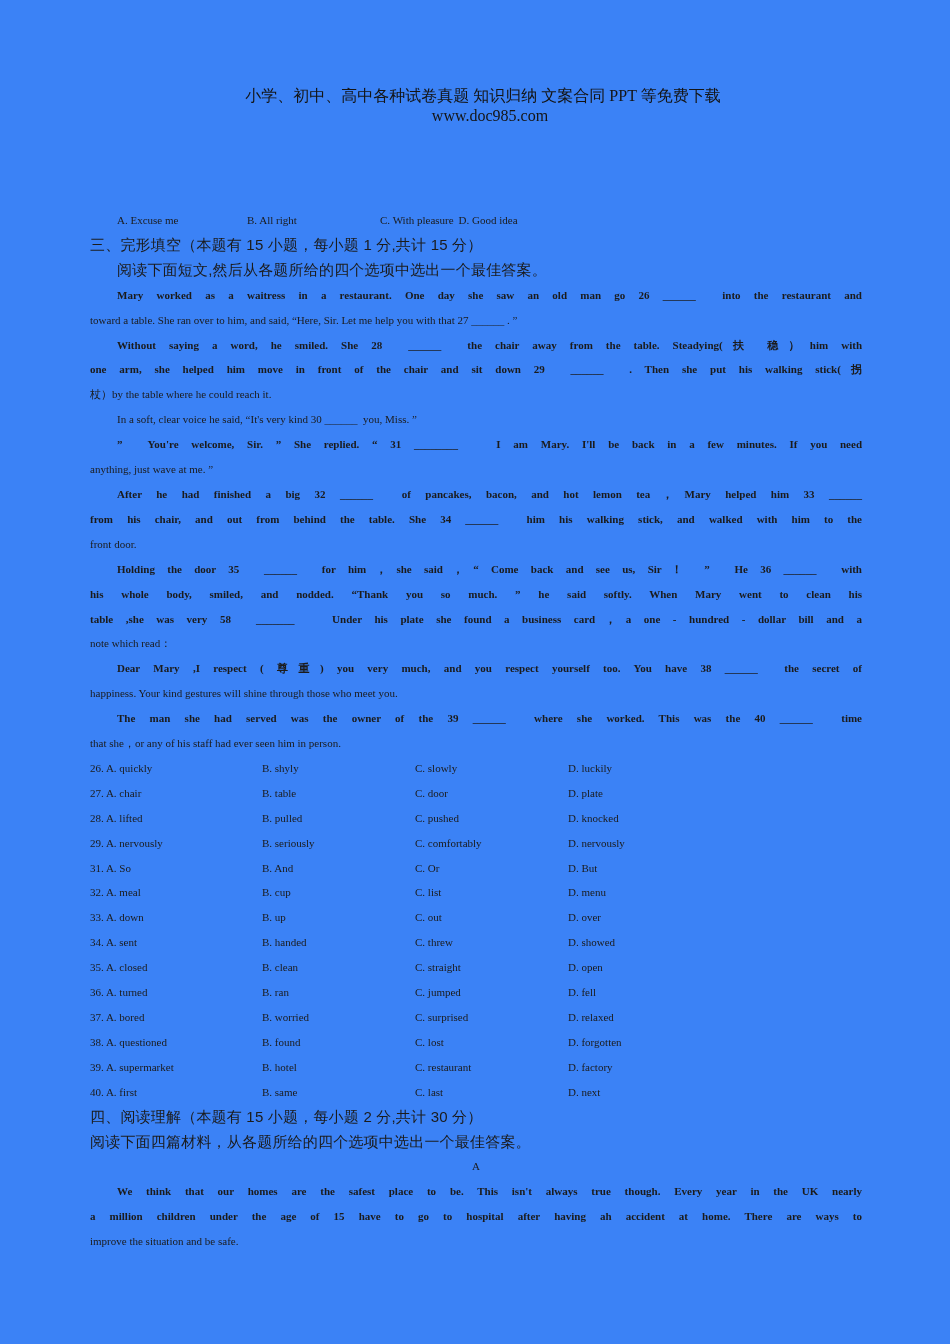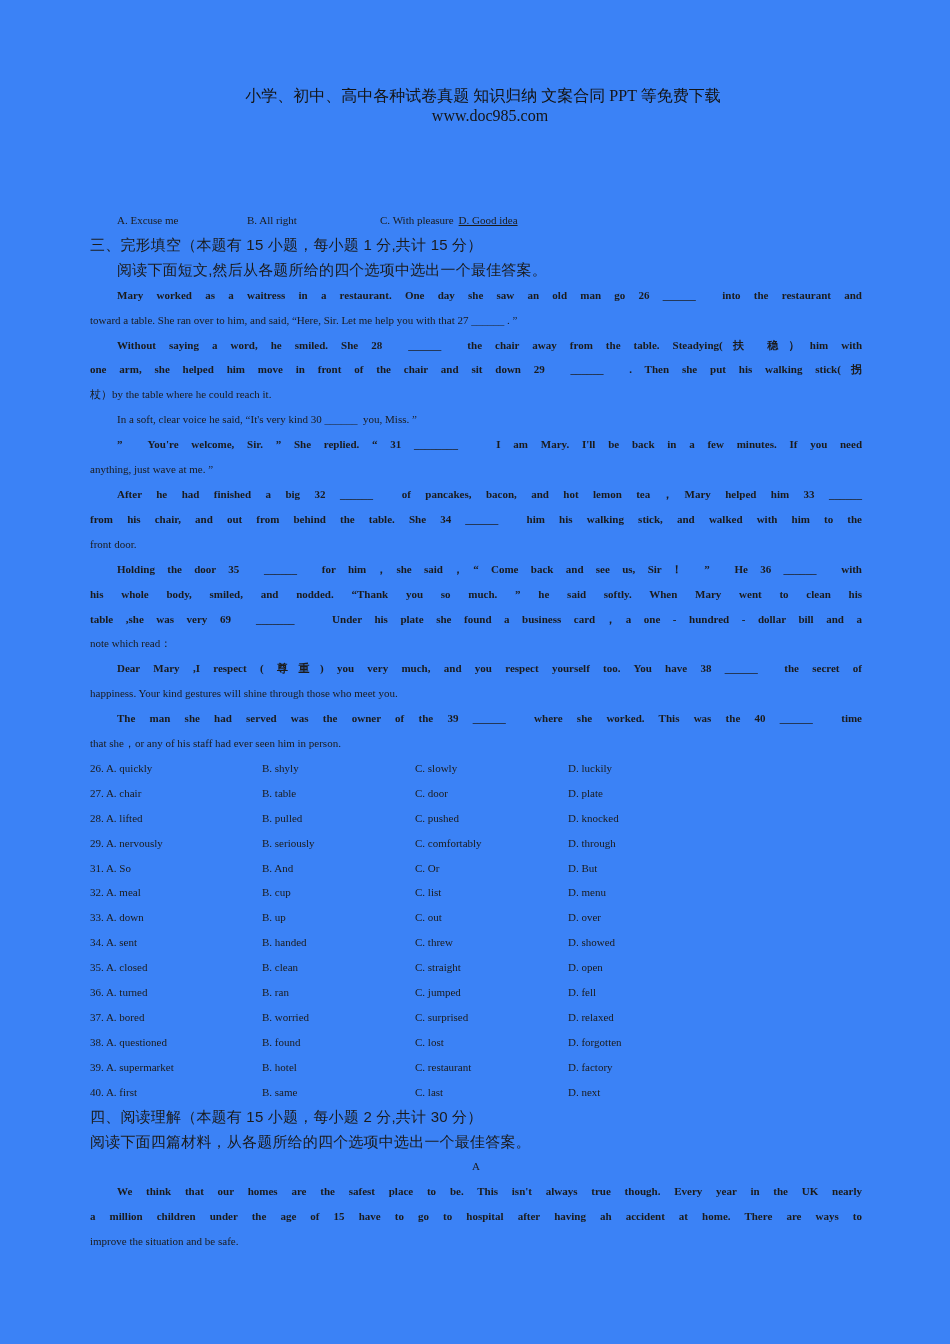--- a/index.html
+++ b/index.html
@@ -37,21 +37,21 @@
   .center{text-align:center;}
   .cjk{
     font-family:"Liberation Sans", sans-serif;
     font-size:15px;
     letter-spacing:0.2px;
   }
   .prevopts{display:flex;}
   .prevopts .po-a{margin-left:27px;width:130px;}
   .prevopts .po-b{width:133px;}
   .prevopts .po-c{}
-  .prevopts .po-d{margin-left:5px;text-decoration:underline;}
+  .prevopts .po-d{margin-left:5px;}
   .optrow{
     display:grid;
     grid-template-columns:172px 153px 153px auto;
   }
 </style>
 </head>
 <body>
 
 <div class="page">
 
@@ -78,21 +78,21 @@
     <div class="line j">one arm, she helped him move in front of the chair and sit down 29  ______  . Then she put his walking stick(拐</div>
     <div class="line">杖）by the table where he could reach it.</div>
     <div class="line indent">In a soft, clear voice he said, “It's very kind 30 ______  you, Miss. ”</div>
     <div class="line j indent">”  You're welcome, Sir. ” She replied. “ 31 ________   I am Mary. I'll be back in a few minutes. If you need</div>
     <div class="line">anything, just wave at me. ”</div>
     <div class="line j indent">After he had finished a big 32 ______  of pancakes, bacon, and hot lemon tea，Mary helped him 33 ______</div>
     <div class="line j">from his chair, and out from behind the table. She 34 ______  him his walking stick, and walked with him to the</div>
     <div class="line">front door.</div>
     <div class="line j indent">Holding the door 35  ______  for him，she said，“ Come back and see us, Sir！ ”  He 36 ______  with</div>
     <div class="line j">his whole body, smiled, and nodded. “Thank you so much. ” he said softly. When Mary went to clean his</div>
-    <div class="line j">table ,she was very 69  _______   Under his plate she found a business card，a one - hundred - dollar bill and a</div>
+    <div class="line j">table ,she was very 58  _______   Under his plate she found a business card，a one - hundred - dollar bill and a</div>
     <div class="line">note which read：</div>
     <div class="line j indent">Dear Mary ,I respect ( 尊重) you very much, and you respect yourself too. You have 38 ______  the secret of</div>
     <div class="line">happiness. Your kind gestures will shine through those who meet you.</div>
     <div class="line j indent">The man she had served was the owner of the 39 ______  where she worked. This was the 40 ______  time</div>
     <div class="line">that she，or any of his staff had ever seen him in person.</div>
 
     <div class="line optrow">
       <span>26. A. quickly</span>
       <span>B. shyly</span>
       <span>C. slowly</span>
@@ -107,21 +107,21 @@
     <div class="line optrow">
       <span>28. A. lifted</span>
       <span>B. pulled</span>
       <span>C. pushed</span>
       <span>D. knocked</span>
     </div>
     <div class="line optrow">
       <span>29. A. nervously</span>
       <span>B. seriously</span>
       <span>C. comfortably</span>
-      <span>D. through</span>
+      <span>D. nervously</span>
     </div>
     <div class="line optrow">
       <span>31. A. So</span>
       <span>B. And</span>
       <span>C. Or</span>
       <span>D. But</span>
     </div>
     <div class="line optrow">
       <span>32. A. meal</span>
       <span>B. cup</span>

